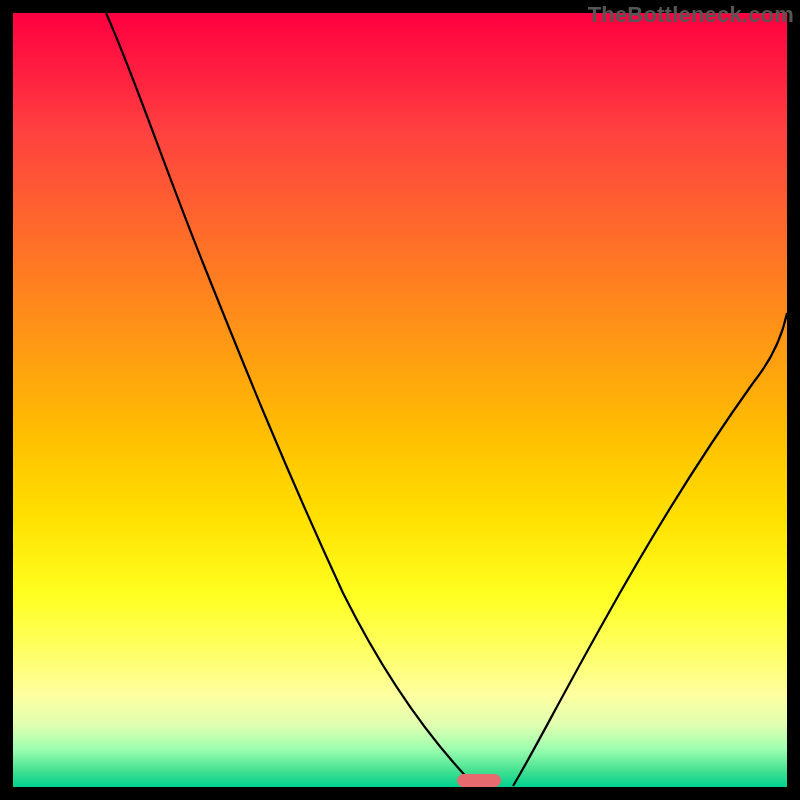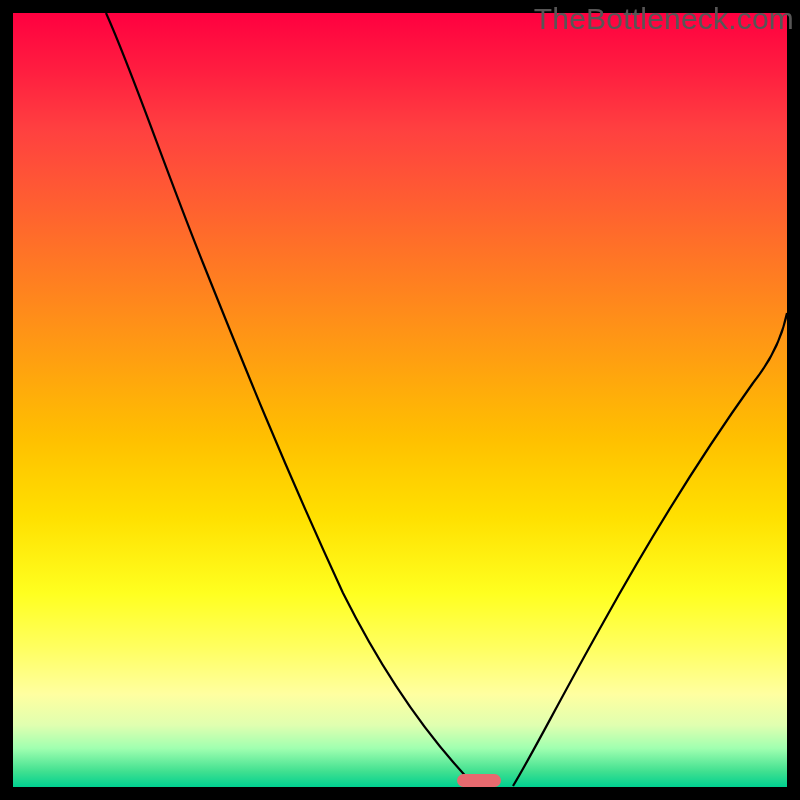--- a/index.html
+++ b/index.html
@@ -26,22 +26,22 @@
       #e0ffb0 92%,
       #a0ffb0 95%,
       #40e090 98%,
       #00d090 100%);
   }
   .watermark {
     position: absolute;
     right: 6px;
     top: 2px;
     color: #575656;
-    font-size: 30px;
-    font-weight: 400;
+    font-size: 22px;
+    font-weight: 700;
     letter-spacing: 0.2px;
   }
   svg.curves {
     position: absolute;
     left: 13px;
     top: 13px;
     width: 774px;
     height: 774px;
     pointer-events: none;
   }

